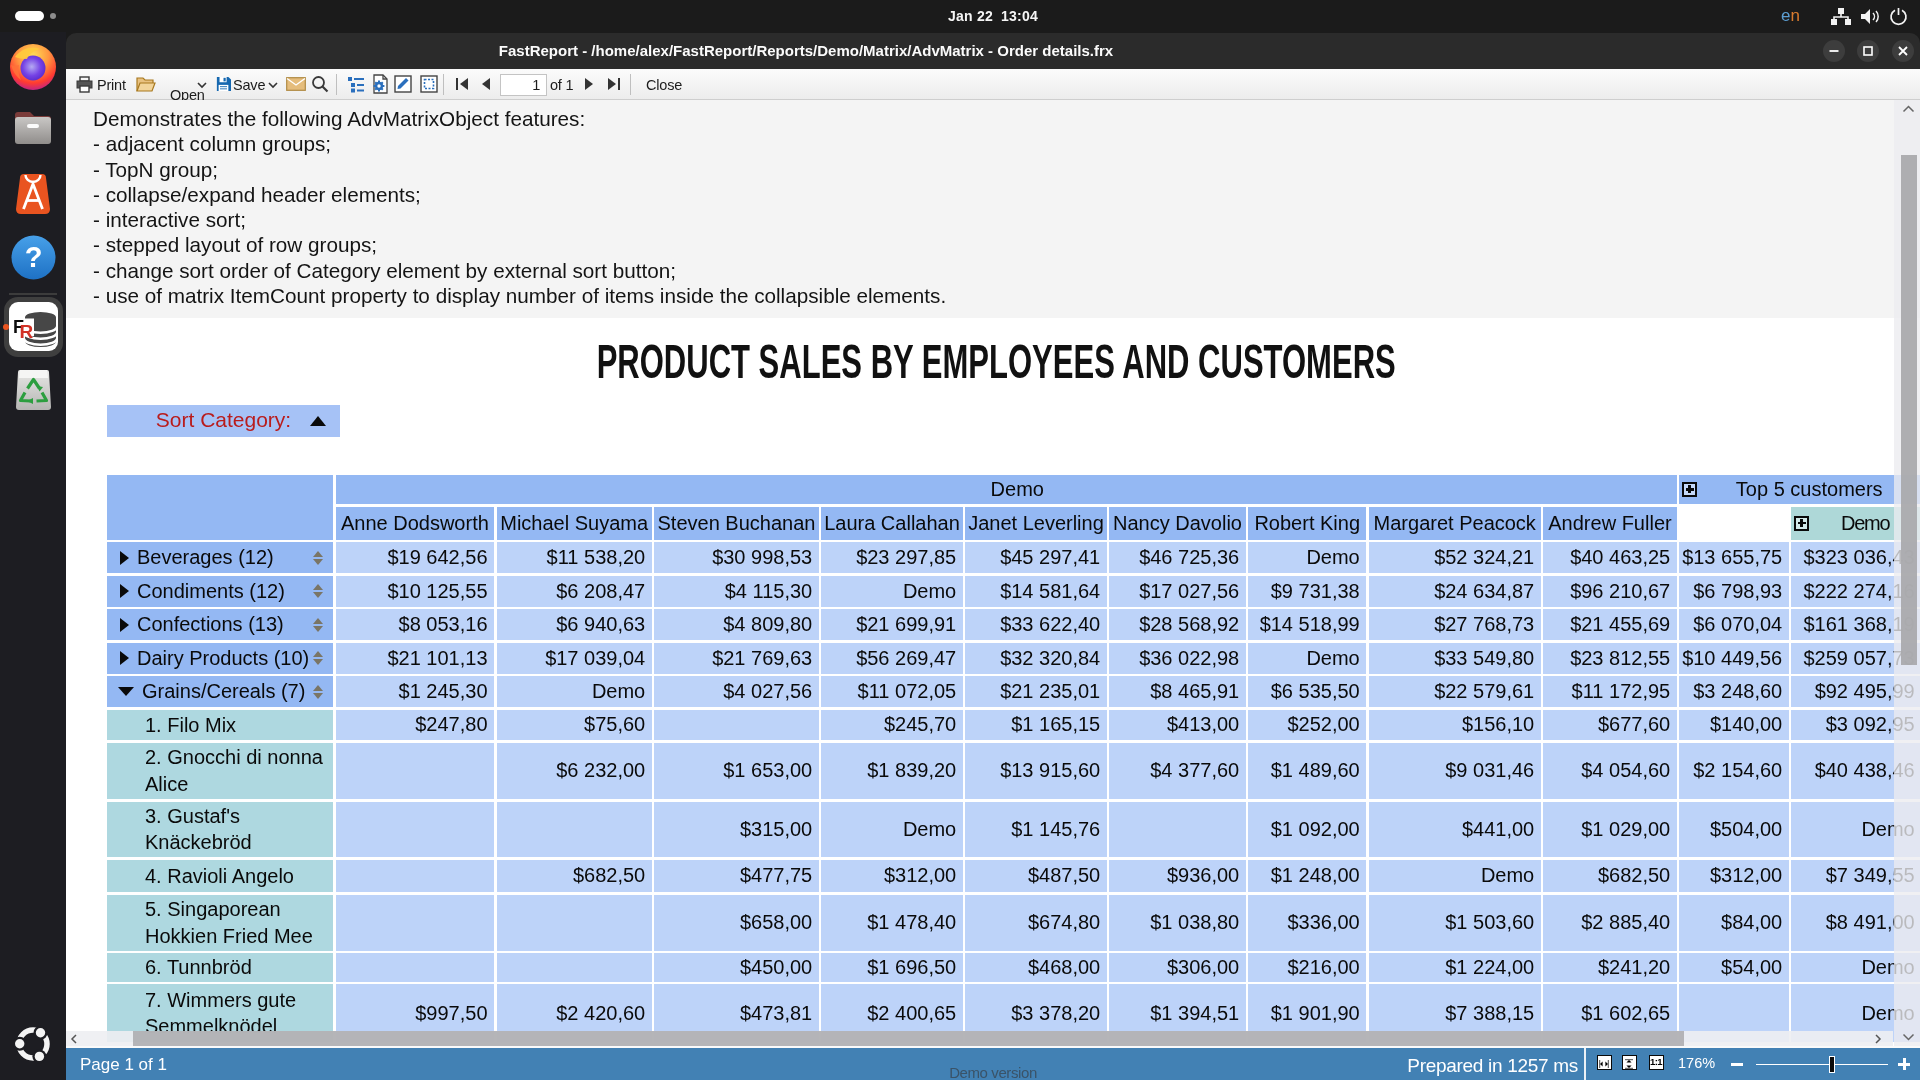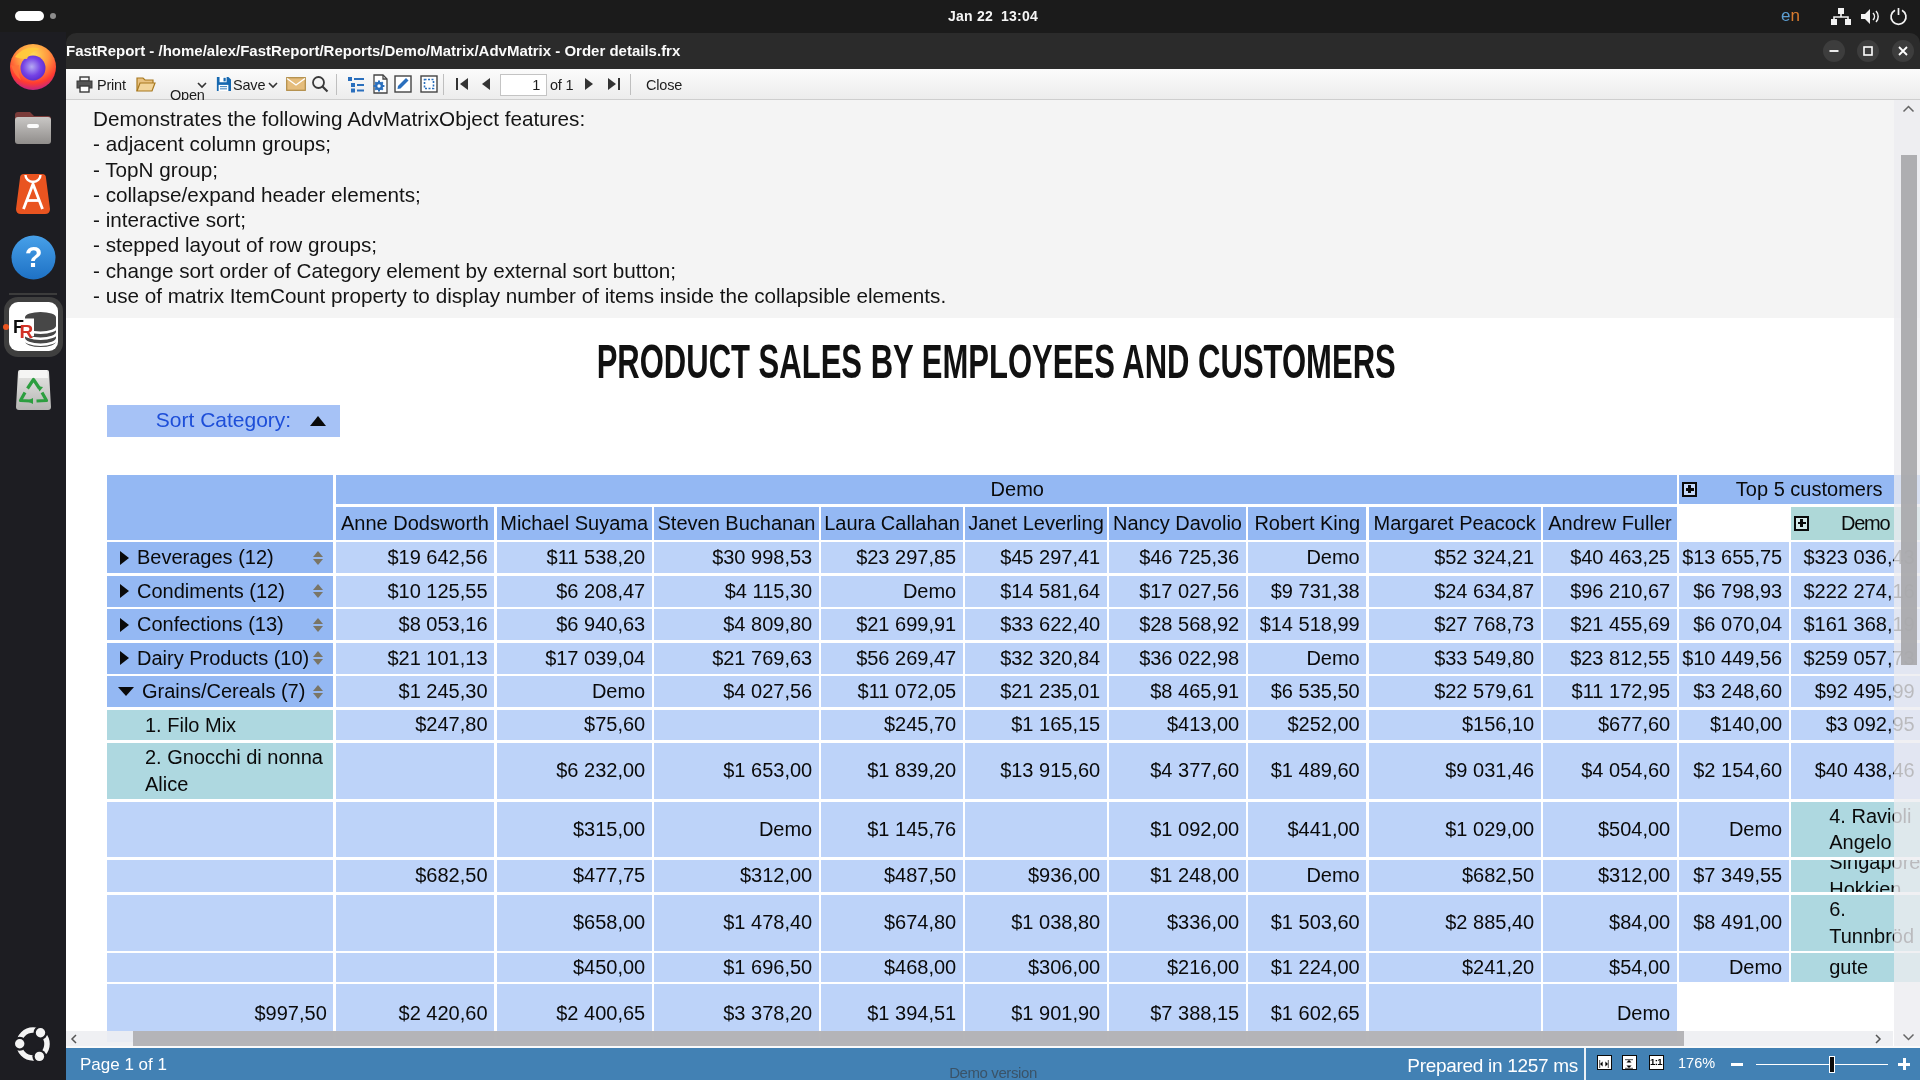--- a/index.html
+++ b/index.html
@@ -13,42 +13,42 @@
      font-size:14px; font-weight:bold; letter-spacing:0.2px; color:#f5f5f5; white-space:pre; }
   #batt { left:15px; top:11px; width:29px; height:10px; background:#fff; border-radius:5px; }
   #battdot { left:50px; top:13px; width:6px; height:6px; background:#8d8d8d; border-radius:3px; }
 
   
   #dock { left:0; top:32px; width:66px; height:1048px; background:#1d1d22; }
 
   
   #titlebar { left:66px; top:33px; width:1854px; height:36px; background:#2b2b2b;
      border-radius:10px 10px 0 0; }
-  #titletext { left:66px; top:34px; width:1480px; height:36px; text-align:left; line-height:34px;
+  #titletext { left:66px; top:34px; width:1480px; height:36px; text-align:center; line-height:34px;
      color:#fbfbfb; font-size:15px; font-weight:bold; }
   .winbtn { top:40px; width:22px; height:22px; border-radius:11px; background:#3d3d3d; }
 
   
   #toolbar { left:66px; top:69px; width:1854px; height:31px;
      background:linear-gradient(#fbfbfb,#ececec); border-bottom:1px solid #cecece;
      color:#1c1c1c; font-size:14.5px; letter-spacing:-0.2px; }
   #toolbar .t { position:absolute; top:7.5px; }
   #toolbar svg { position:absolute; }
   .tsep { position:absolute; top:5px; width:1px; height:21px; background:#bfbfbf; }
 
   
   #content { left:66px; top:100px; width:1854px; height:947px; background:#ffffff; overflow:hidden; }
   #descblock { left:0px; top:0px; width:1854px; height:218px; background:#f4f4f4;
      color:#141414; font-size:20.7px; }
   #desc { position:absolute; left:27px; top:6px; line-height:25.3px; white-space:pre; }
   #rtitle { left:0px; top:233px; width:1861px; text-align:center; font-size:49px; font-weight:bold;
      color:#111; }
   #rtitle span { display:inline-block; transform:scaleX(0.633); transform-origin:center; white-space:nowrap; }
   #sortbtn { left:41px; top:305px; width:233px; height:32px; background:#a6c2f6; }
-  #sortbtn span { position:absolute; left:0; width:233px; text-align:center; top:3px; font-size:21px; color:#1d4ed8; }
+  #sortbtn span { position:absolute; left:0; width:233px; text-align:center; top:3px; font-size:21px; color:#b91c1c; }
   #sorttri { position:absolute; left:203px; top:11px; width:0; height:0;
      border-left:8px solid transparent; border-right:8px solid transparent; border-bottom:10px solid #0a0a0a; }
 
   
   #grid { left:41px; top:374.5px; display:grid;
      grid-template-columns:226.25px 158.3px 155.2px 164.5px 141.5px 141.5px 136.5px 118px 172px 133.5px 109.5px 130px;
      grid-template-rows:29.5px 33px 31px 31px 31px 31px 31px 30.5px 56.5px 55.5px 32.5px 56.3px 28.3px 58px;
      gap:2.5px; color:#0a0a0a; font-size:20px; }
   #grid > div { position:relative; overflow:hidden; white-space:nowrap;
      display:flex; align-items:center; }
@@ -483,20 +483,21 @@
         <div class="db num">$1 653,00</div>
         <div class="db num">$1 839,20</div>
         <div class="db num">$13 915,60</div>
         <div class="db num">$4 377,60</div>
         <div class="db num">$1 489,60</div>
         <div class="db num">$9 031,46</div>
         <div class="db num">$4 054,60</div>
         <div class="db num">$2 154,60</div>
         <div class="db num">$40 438,46</div>
 
+      <div class="tn nm">3. Gustaf's Knäckebröd</div>
       <div class="db"></div>
         <div class="db"></div>
         <div class="db num">$315,00</div>
         <div class="db num">Demo</div>
         <div class="db num">$1 145,76</div>
         <div class="db"></div>
         <div class="db num">$1 092,00</div>
         <div class="db num">$441,00</div>
         <div class="db num">$1 029,00</div>
         <div class="db num">$504,00</div>
@@ -537,20 +538,21 @@
         <div class="db num">$306,00</div>
         <div class="db num">$216,00</div>
         <div class="db num">$1 224,00</div>
         <div class="db num">$241,20</div>
         <div class="db num">$54,00</div>
         <div class="db num">Demo</div>
 
       <div class="tn nm">7. Wimmers gute Semmelknödel</div>
       <div class="db num">$997,50</div>
         <div class="db num">$2 420,60</div>
+        <div class="db num">$473,81</div>
         <div class="db num">$2 400,65</div>
         <div class="db num">$3 378,20</div>
         <div class="db num">$1 394,51</div>
         <div class="db num">$1 901,90</div>
         <div class="db num">$7 388,15</div>
         <div class="db num">$1 602,65</div>
         <div class="db"></div>
         <div class="db num">Demo</div>
     </div>
   </div>

